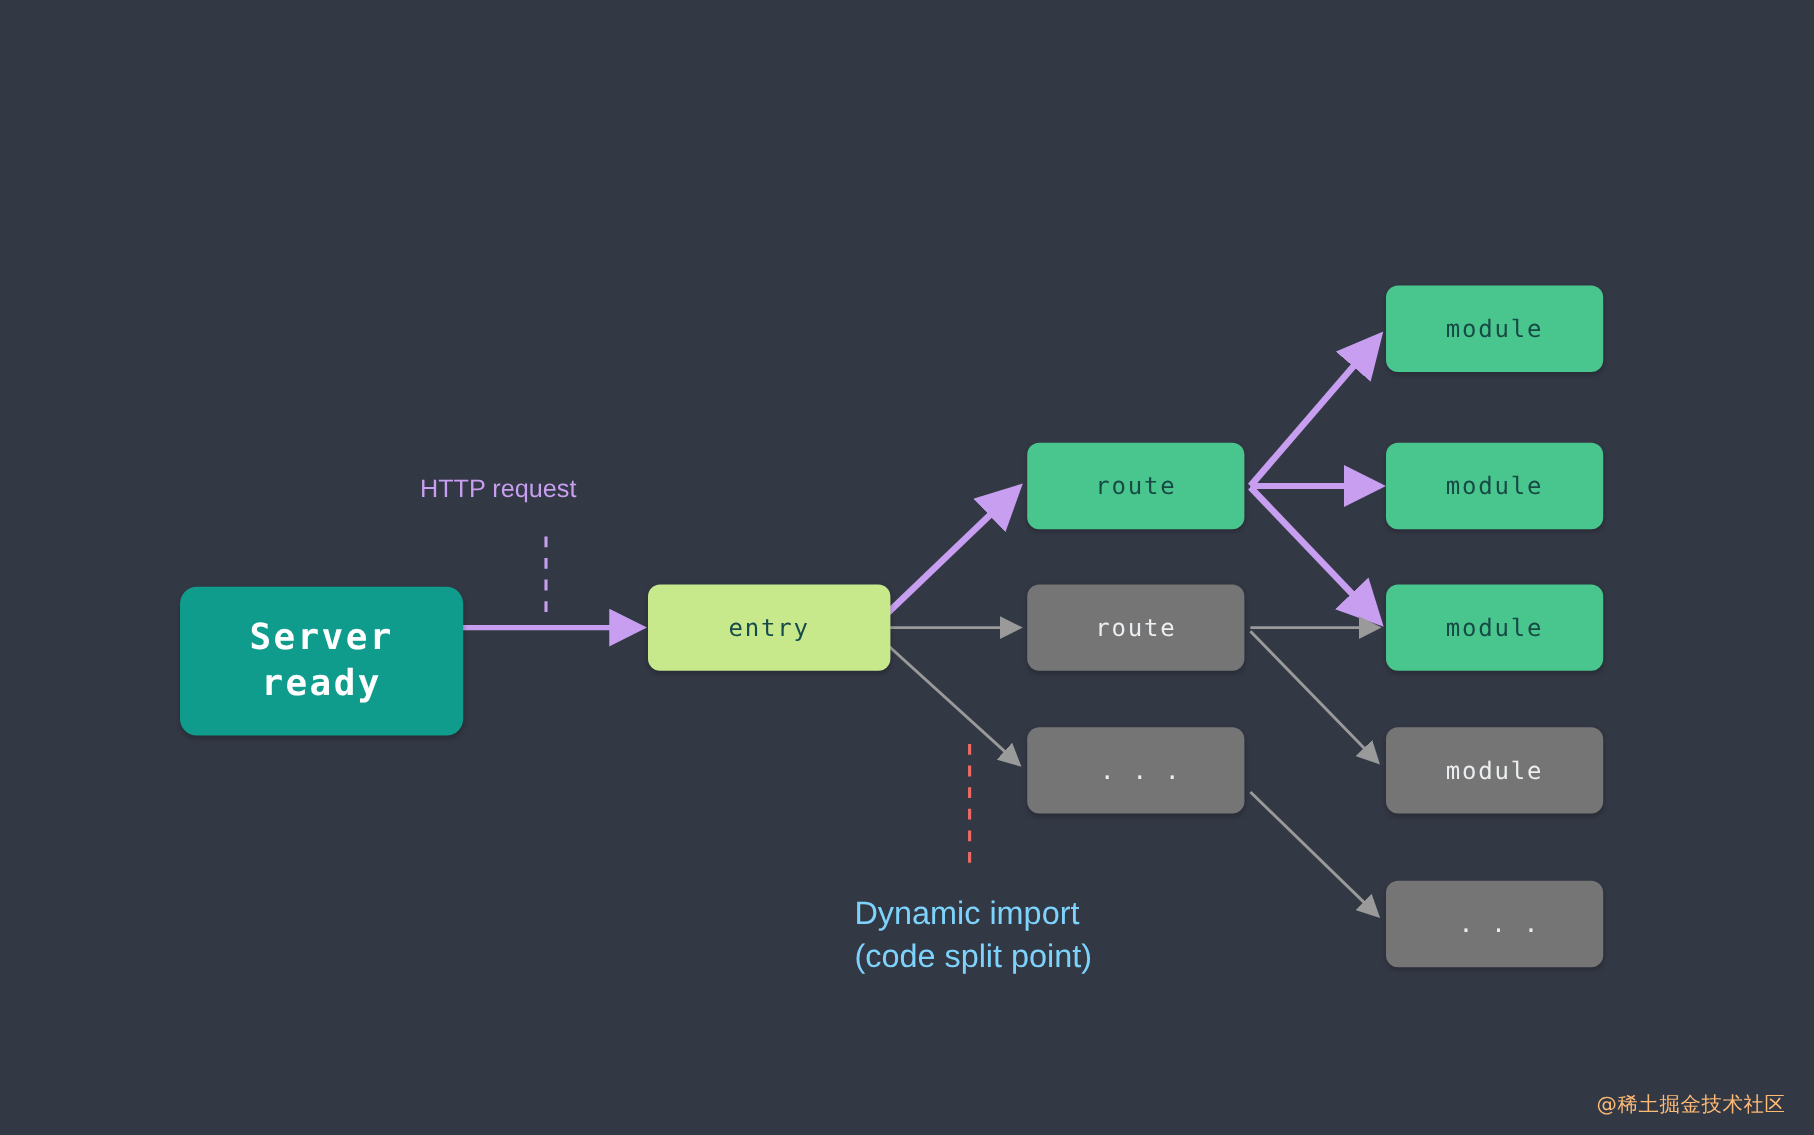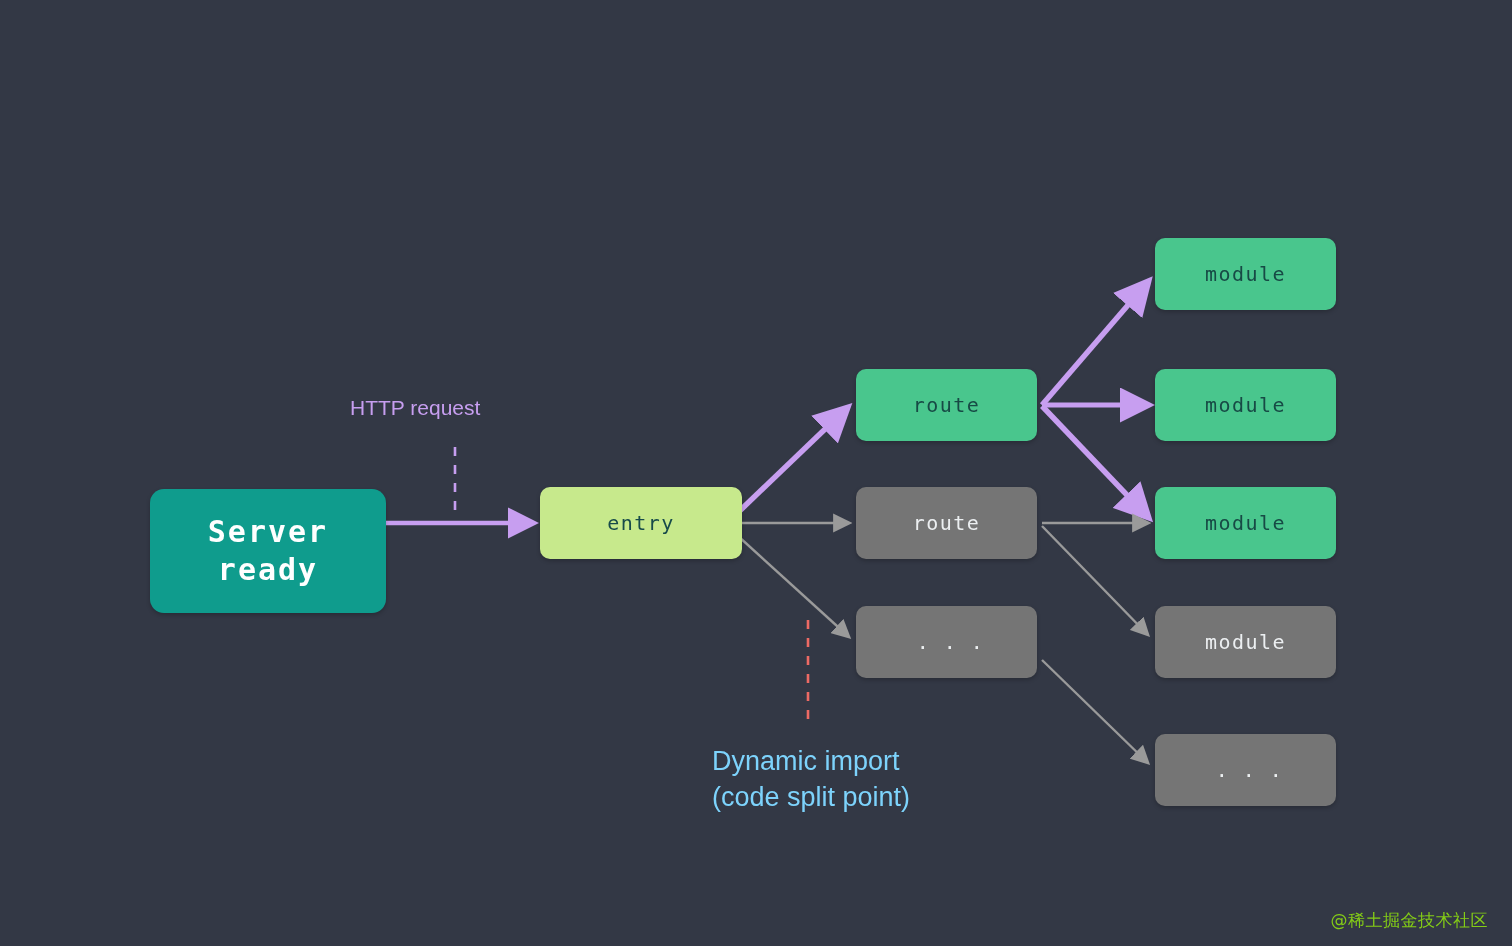--- a/index.html
+++ b/index.html
@@ -131,21 +131,21 @@
     margin-left: 31px;
   }
 
   
   #watermark {
     position: absolute;
     right: 24px;
     bottom: 14px;
     font-family: "DejaVu Sans", sans-serif;
     font-size: 17px;
-    color: #84cc16;
+    color: #fdba74;
     letter-spacing: 0.5px;
   }
 </style>
 </head>
 <body>
 
 <div id="slide">
 
 
   <svg id="wires" viewBox="0 0 1512 946" xmlns="http://www.w3.org/2000/svg">

